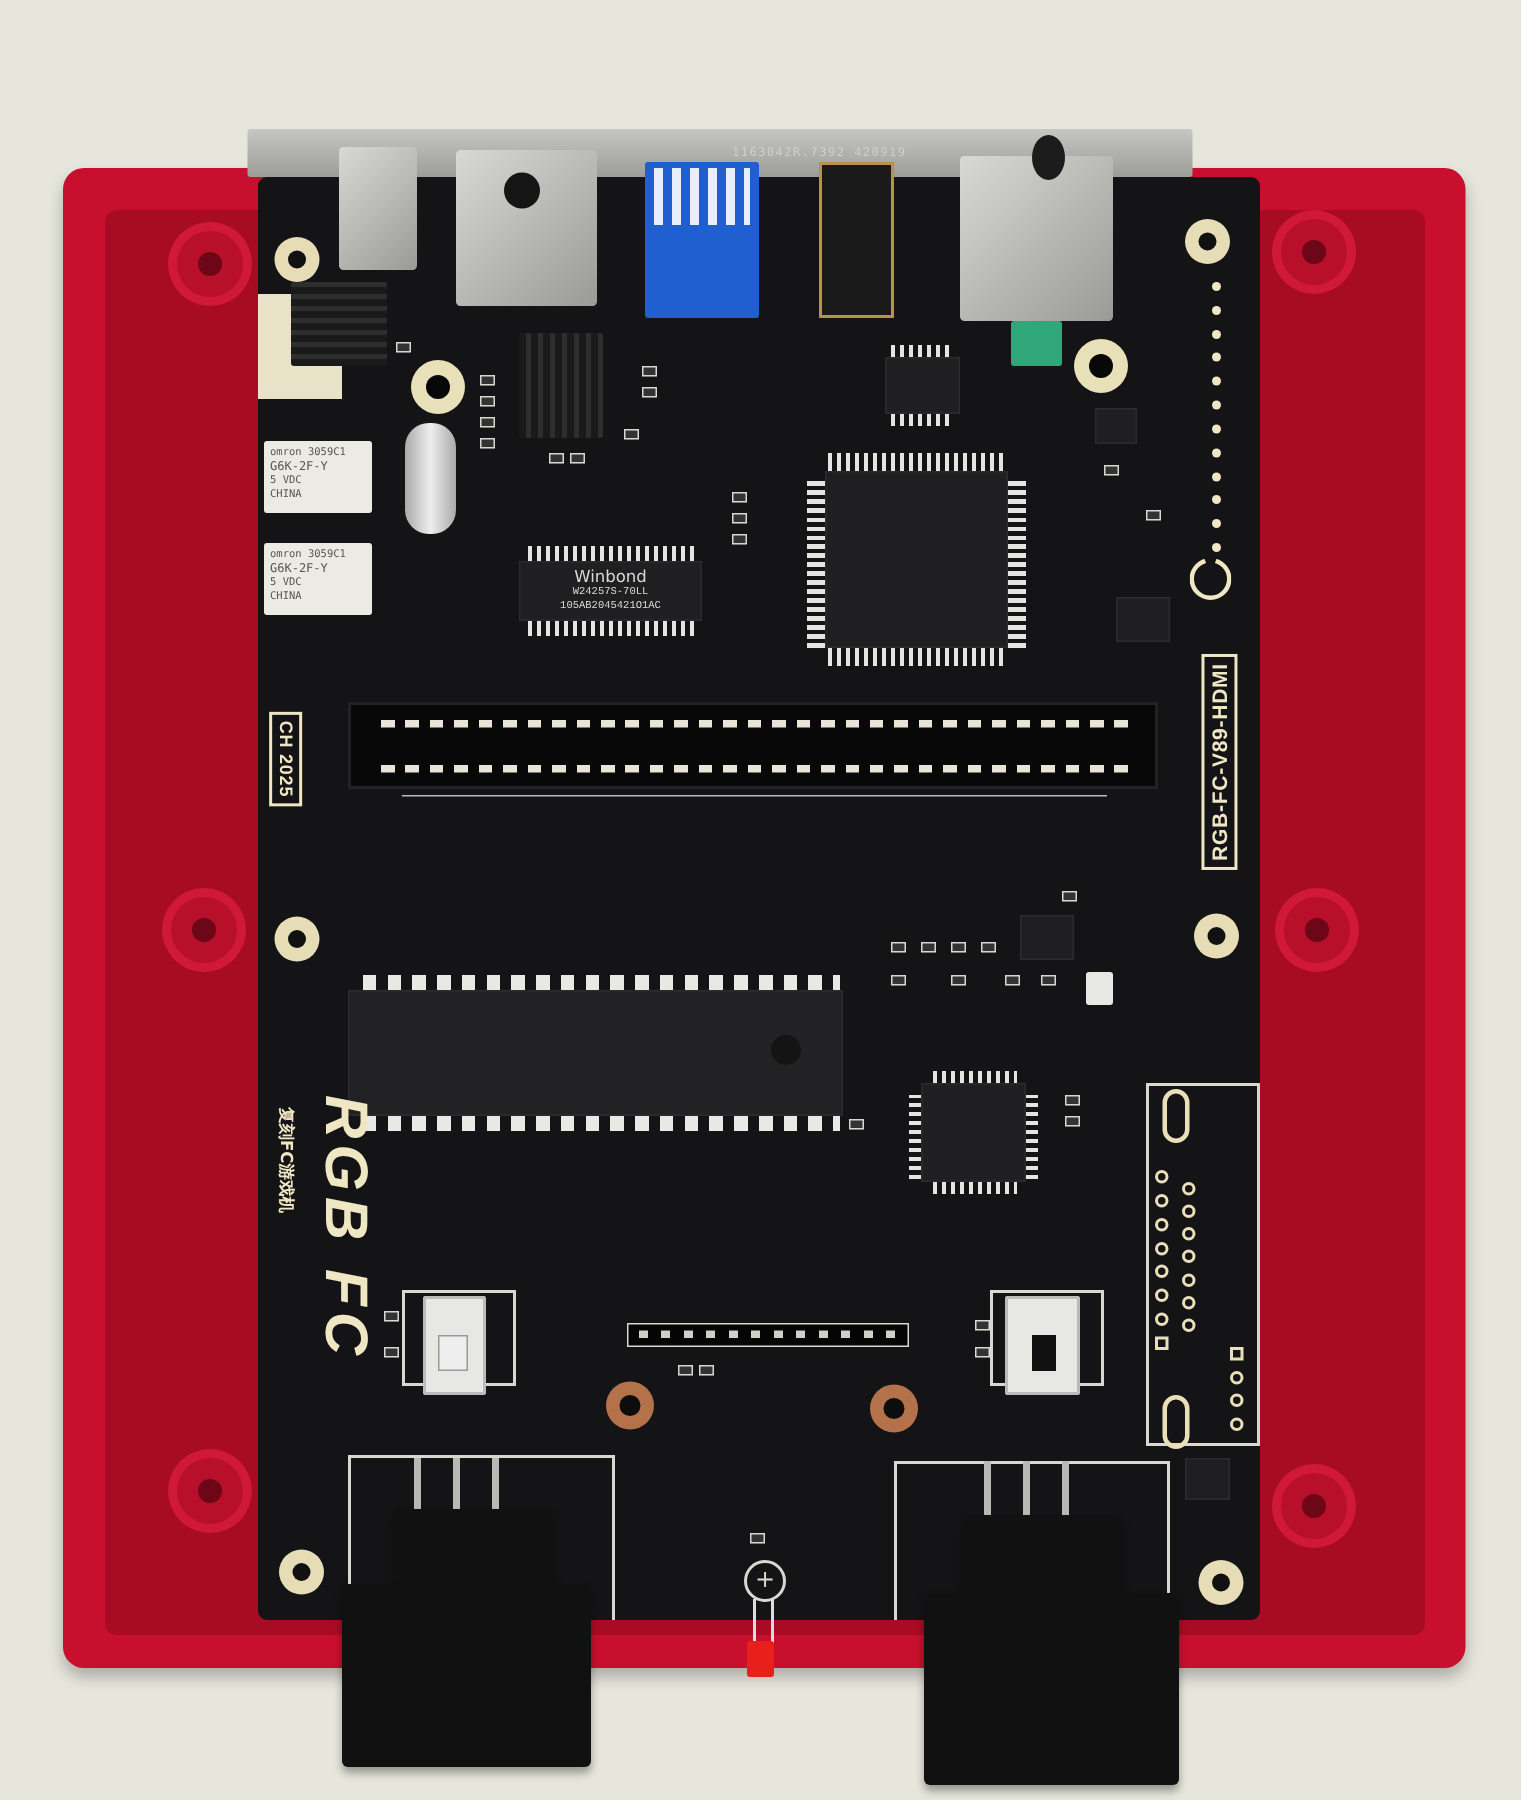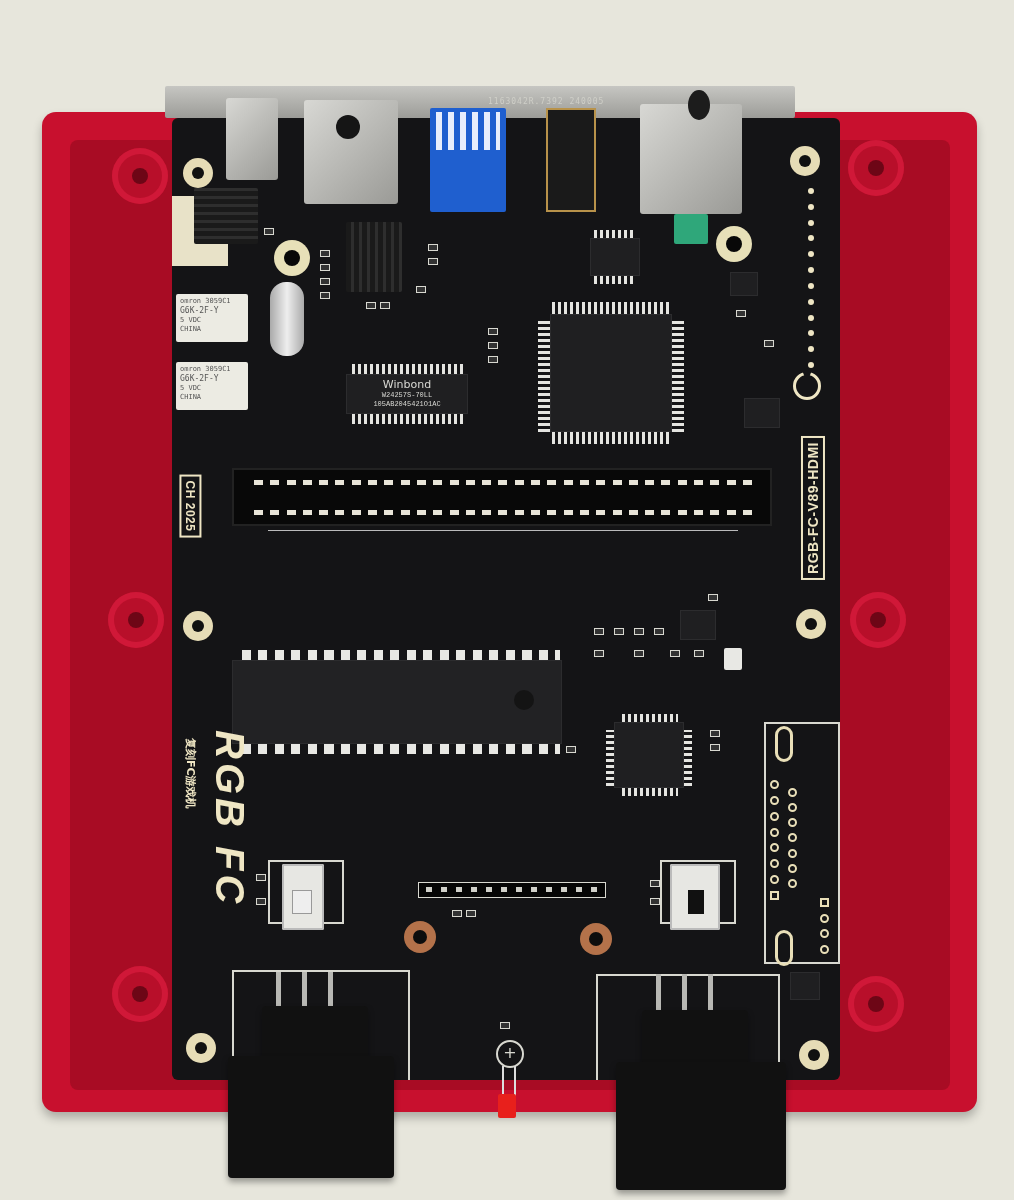--- a/index.html
+++ b/index.html
@@ -203,21 +203,21 @@
 <div class="abs case-boss" style="left:112px;top:148px;"></div>
 <div class="abs case-boss" style="left:848px;top:140px;"></div>
 <div class="abs case-boss" style="left:108px;top:592px;"></div>
 <div class="abs case-boss" style="left:850px;top:592px;"></div>
 <div class="abs case-boss" style="left:112px;top:966px;"></div>
 <div class="abs case-boss" style="left:848px;top:976px;"></div>
 
 <div class="abs bracket"></div>
 
 <div class="abs pcb"></div>
-<div class="abs" style="left:488px;top:97px;color:#cfcfc8;font-family:'DejaVu Sans Mono',monospace;font-size:8px;letter-spacing:1px;">1163042R.7392 240005</div>
+<div class="abs" style="left:488px;top:97px;color:#cfcfc8;font-family:'DejaVu Sans Mono',monospace;font-size:8px;letter-spacing:1px;">1163042R.7392 420919</div>
 
 <div class="abs port-metal" style="left:226px;top:98px;width:52px;height:82px;"></div>
 <div class="abs port-metal" style="left:304px;top:100px;width:94px;height:104px;"></div>
 <div class="abs" style="left:336px;top:115px;width:24px;height:24px;border-radius:50%;background:#151515;"></div>
 <div class="abs port-blue" style="left:430px;top:108px;width:76px;height:104px;"></div>
 <div class="abs port-blue-pins" style="left:436px;top:112px;width:64px;height:38px;"></div>
 <div class="abs" style="left:546px;top:108px;width:50px;height:104px;background:#1a1a1a;border:2px solid #b8924a;"></div>
 <div class="abs port-metal" style="left:640px;top:104px;width:102px;height:110px;"></div>
 <div class="abs" style="left:688px;top:90px;width:22px;height:30px;border-radius:50%;background:#1c1c1c;"></div>
 <div class="abs green-jumper" style="left:674px;top:214px;width:34px;height:30px;"></div>

